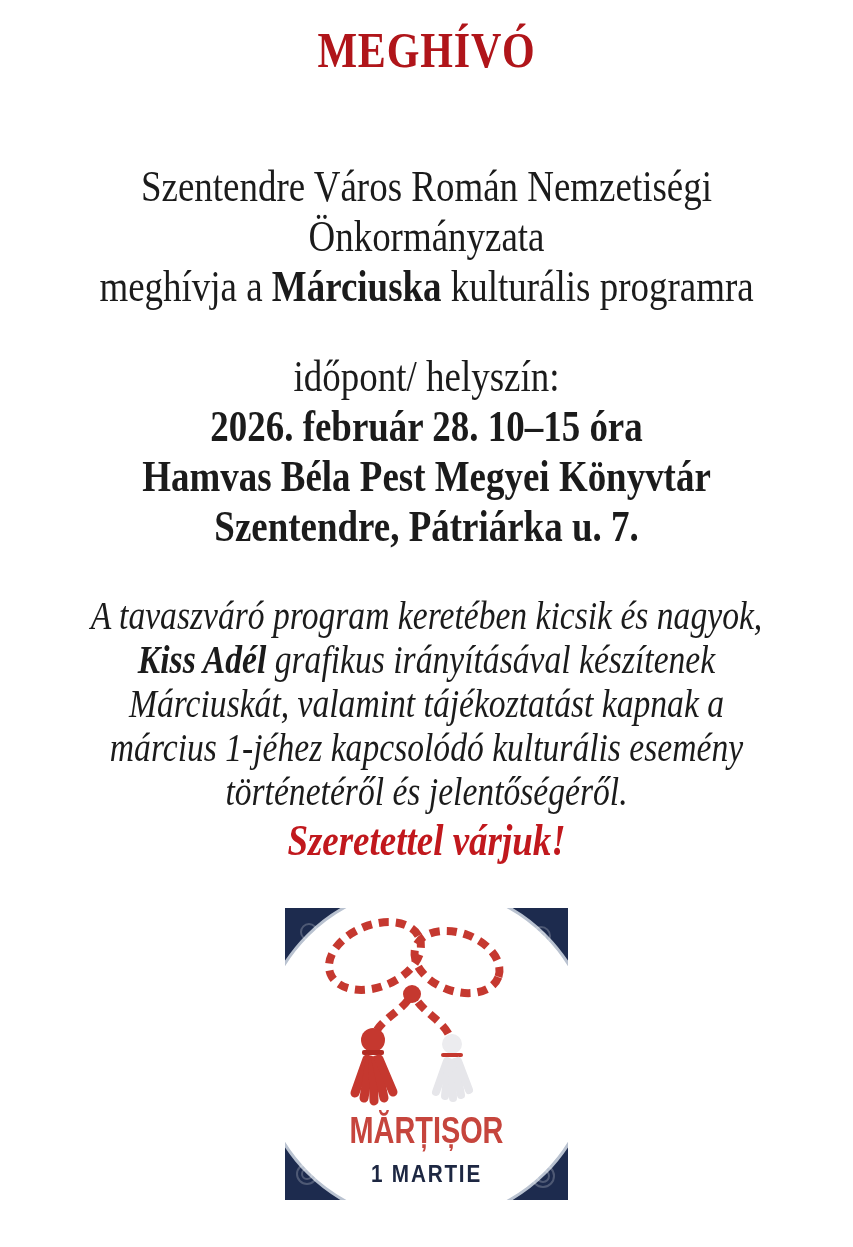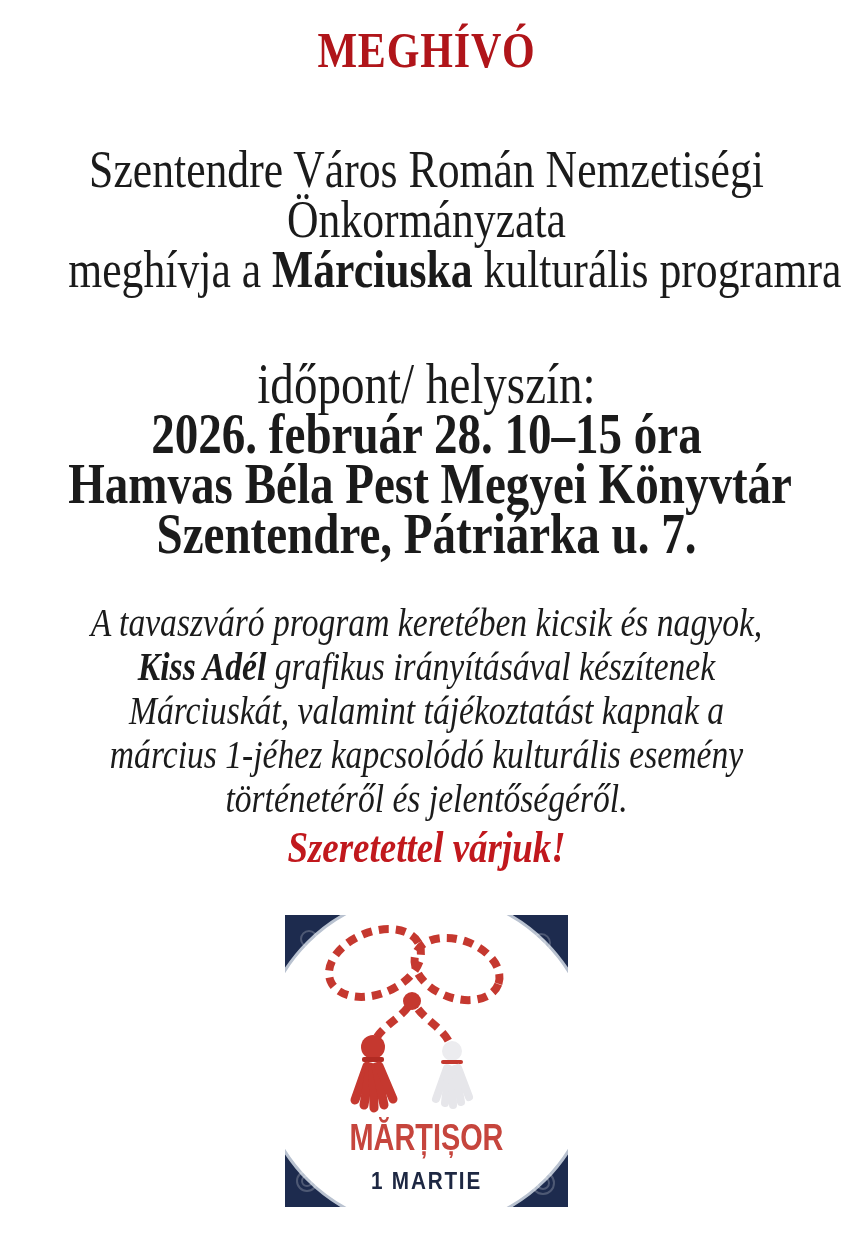--- a/index.html
+++ b/index.html
@@ -18,22 +18,22 @@
     white-space:nowrap;
   }
   .title {
     padding-top:22px;
     font-size:50px;
     line-height:56px;
     font-weight:bold;
     letter-spacing:1px;
     color:#b0151a;
   }
-  .intro { margin-top:67px; font-size:52px; line-height:50px; }
-  .details { margin-top:64px; font-size:56px; line-height:50px; }
+  .intro { margin-top:84px; font-size:44px; line-height:50px; }
+  .details { margin-top:40px; font-size:44px; line-height:50px; }
   .details .bold-line { font-weight:bold; }
   .desc { margin-top:42px; font-size:40px; line-height:44px; font-style:italic; }
   .closing {
     font-size:44px; line-height:54px;
     font-weight:bold; font-style:italic;
     color:#c1181d;
   }
   .logo {
     position:relative;
     width:283px; height:292px;

